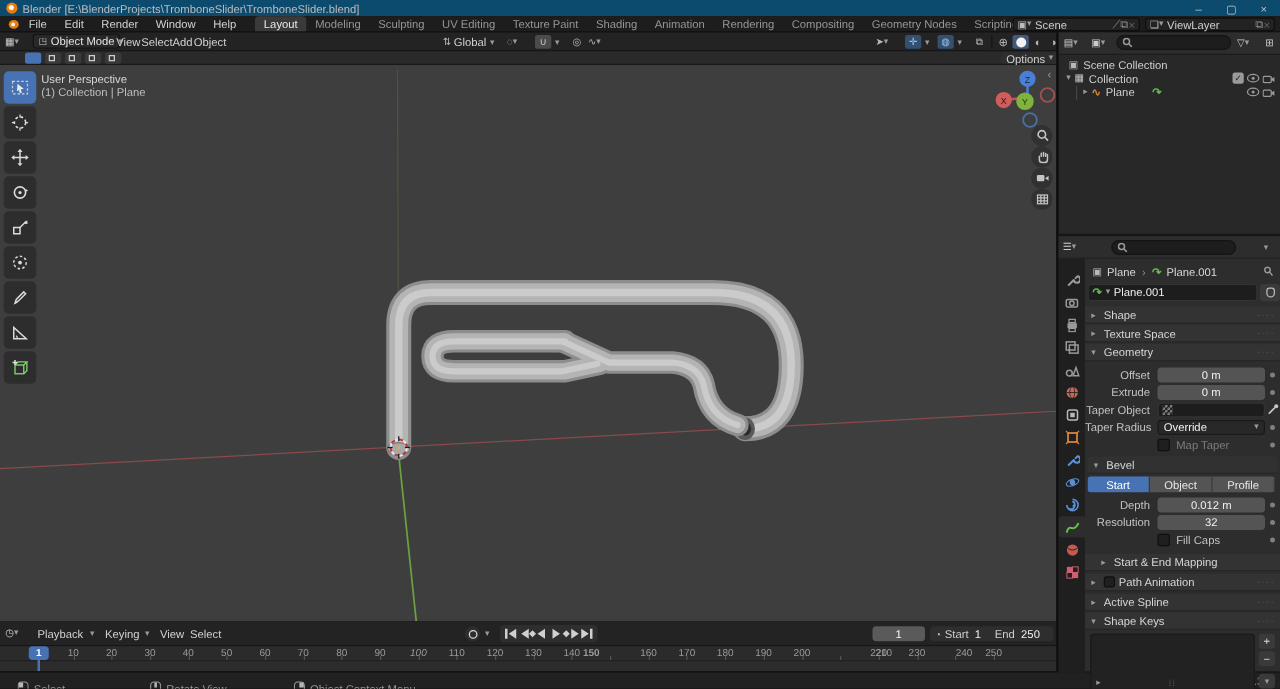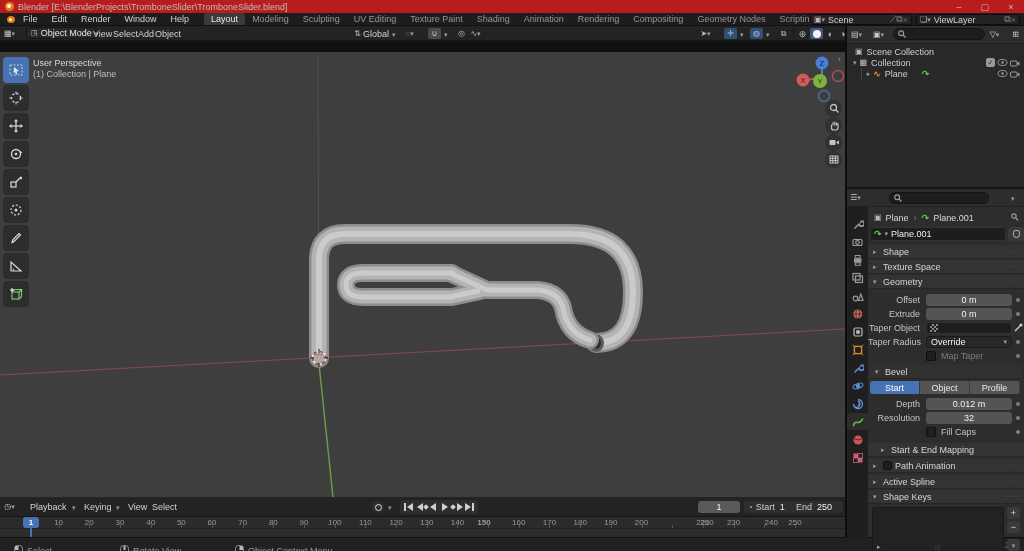--- a/index.html
+++ b/index.html
@@ -2,21 +2,21 @@
 <html><head>
 <meta charset="utf-8">
 <style>
   *{margin:0;padding:0;box-sizing:border-box;font-family:"Liberation Sans",sans-serif;-webkit-font-smoothing:antialiased}
   html,body{width:1024px;height:551px;overflow:hidden;background:#101010}
   #app{position:relative;width:1024px;height:551px;font-size:9px;color:#c8c8c8}
   .abs{position:absolute}
   .row{display:flex;align-items:center}
   .caret{font-size:7px;color:#9a9a9a;line-height:1}
   
-  .titlebar{position:absolute;left:0;top:0;width:1024px;height:13px;background:#b91c1c;display:flex;align-items:center}
+  .titlebar{position:absolute;left:0;top:0;width:1024px;height:13px;background:#0c4a6e;display:flex;align-items:center}
   .title-text{color:#bdbdbd;font-size:9px;margin-left:6px;white-space:nowrap}
   .winbtns{position:absolute;right:0;top:0;height:13px;display:flex}
   .winbtn{width:26px;height:13px;display:flex;align-items:center;justify-content:center;color:#c4c4c4;font-size:9px}
   .menubar{position:absolute;left:0;top:13px;width:1024px;height:13px;background:#1d1d1d;border-bottom:1px solid #101010;display:flex;align-items:center}
   .menu-item{padding:0 7px;color:#d2d2d2;white-space:nowrap}
   .ws-tab{padding:1px 7px;color:#969696;white-space:nowrap;border-radius:3px 3px 0 0}
   .ws-tab.active{background:#3a3a3a;color:#e8e8e8}
   .idfield{height:11px;background:#232323;border:1px solid #0e0e0e;border-radius:3px;display:flex;align-items:center;padding:0 3px;color:#cfcfcf}
   
   .vph{position:absolute;left:0;top:26px;width:845px;height:15px;background:#232323;border-bottom:1px solid #161616}
@@ -197,20 +197,41 @@
         <div style="width:8px;height:8px;border-radius:50%;background:#f2f2f2"></div>
       </div>
     <div class="hicon" style="left:825px">
         <span style="color:#b5b5b5;font-size:9px">◐</span>
       </div>
     <div class="hicon" style="left:837px">
         <span style="color:#b5b5b5;font-size:9px">◑</span>
       </div>
   </div>
 
+  <div class="toolsettings">
+    <div id="selmodes">
+        <div class="tsicon active" style="left: 20px;"></div>
+        <div class="tsicon" style="left: 36px;">
+          <div class="tsq"></div>
+        </div>
+        <div class="tsicon" style="left: 52px;">
+          <div class="tsq"></div>
+        </div>
+        <div class="tsicon" style="left: 68px;">
+          <div class="tsq"></div>
+        </div>
+        <div class="tsicon" style="left: 84px;">
+          <div class="tsq"></div>
+        </div>
+      </div>
+    <div class="abs row" style="left:801px;top:1px;height:9px;background:#2e2e2e;border-radius:2px;padding:0 4px;gap:3px">
+      <span style="color:#d0d0d0">Options</span>
+      <span class="caret">▾</span>
+    </div>
+  </div>
 
   <div class="viewport">
     <svg width="845" height="445" style="position:absolute;left:0;top:0">
 
       <line x1="0" y1="323" x2="845" y2="277" stroke="rgba(199,83,83,0.55)" stroke-width="1"></line>
       <line x1="318" y1="4" x2="319" y2="300" stroke="rgba(100,135,62,0.32)" stroke-width="1"></line>
       <line x1="319" y1="312" x2="333" y2="445" stroke="rgba(114,170,66,0.9)" stroke-width="1.4"></line>
 
       <g fill="none" stroke-linecap="round" stroke-linejoin="round">
         <path d="M319,306 V208 Q319,182 345,182 H570 Q633,182 633,240 Q633,291 596,291" stroke="#8d8d8d" stroke-width="20"></path>
@@ -427,21 +448,21 @@
         <span class="tick-label" style="left: 334.732px; font-style: italic;">100</span>
         <div class="tickmark" style="left: 334.732px;"></div>
         <span class="tick-label" style="left: 365.412px;">110</span>
         <div class="tickmark" style="left: 365.412px;"></div>
         <span class="tick-label" style="left: 396.092px;">120</span>
         <div class="tickmark" style="left: 396.092px;"></div>
         <span class="tick-label" style="left: 426.772px;">130</span>
         <div class="tickmark" style="left: 426.772px;"></div>
         <span class="tick-label" style="left: 457.452px;">140</span>
         <div class="tickmark" style="left: 457.452px;"></div>
-        <span class="tick-label" style="left: 484px; font-weight: bold;">150</span>
+        <span class="tick-label" style="left: 473px; font-weight: bold;">150</span>
         <div class="tickmark" style="left: 488.132px;"></div>
         <span class="tick-label" style="left: 518.812px;">160</span>
         <div class="tickmark" style="left: 518.812px;"></div>
         <span class="tick-label" style="left: 549.492px;">170</span>
         <div class="tickmark" style="left: 549.492px;"></div>
         <span class="tick-label" style="left: 580.172px;">180</span>
         <div class="tickmark" style="left: 580.172px;"></div>
         <span class="tick-label" style="left: 610.852px;">190</span>
         <div class="tickmark" style="left: 610.852px;"></div>
         <span class="tick-label" style="left: 641.532px;">200</span>

